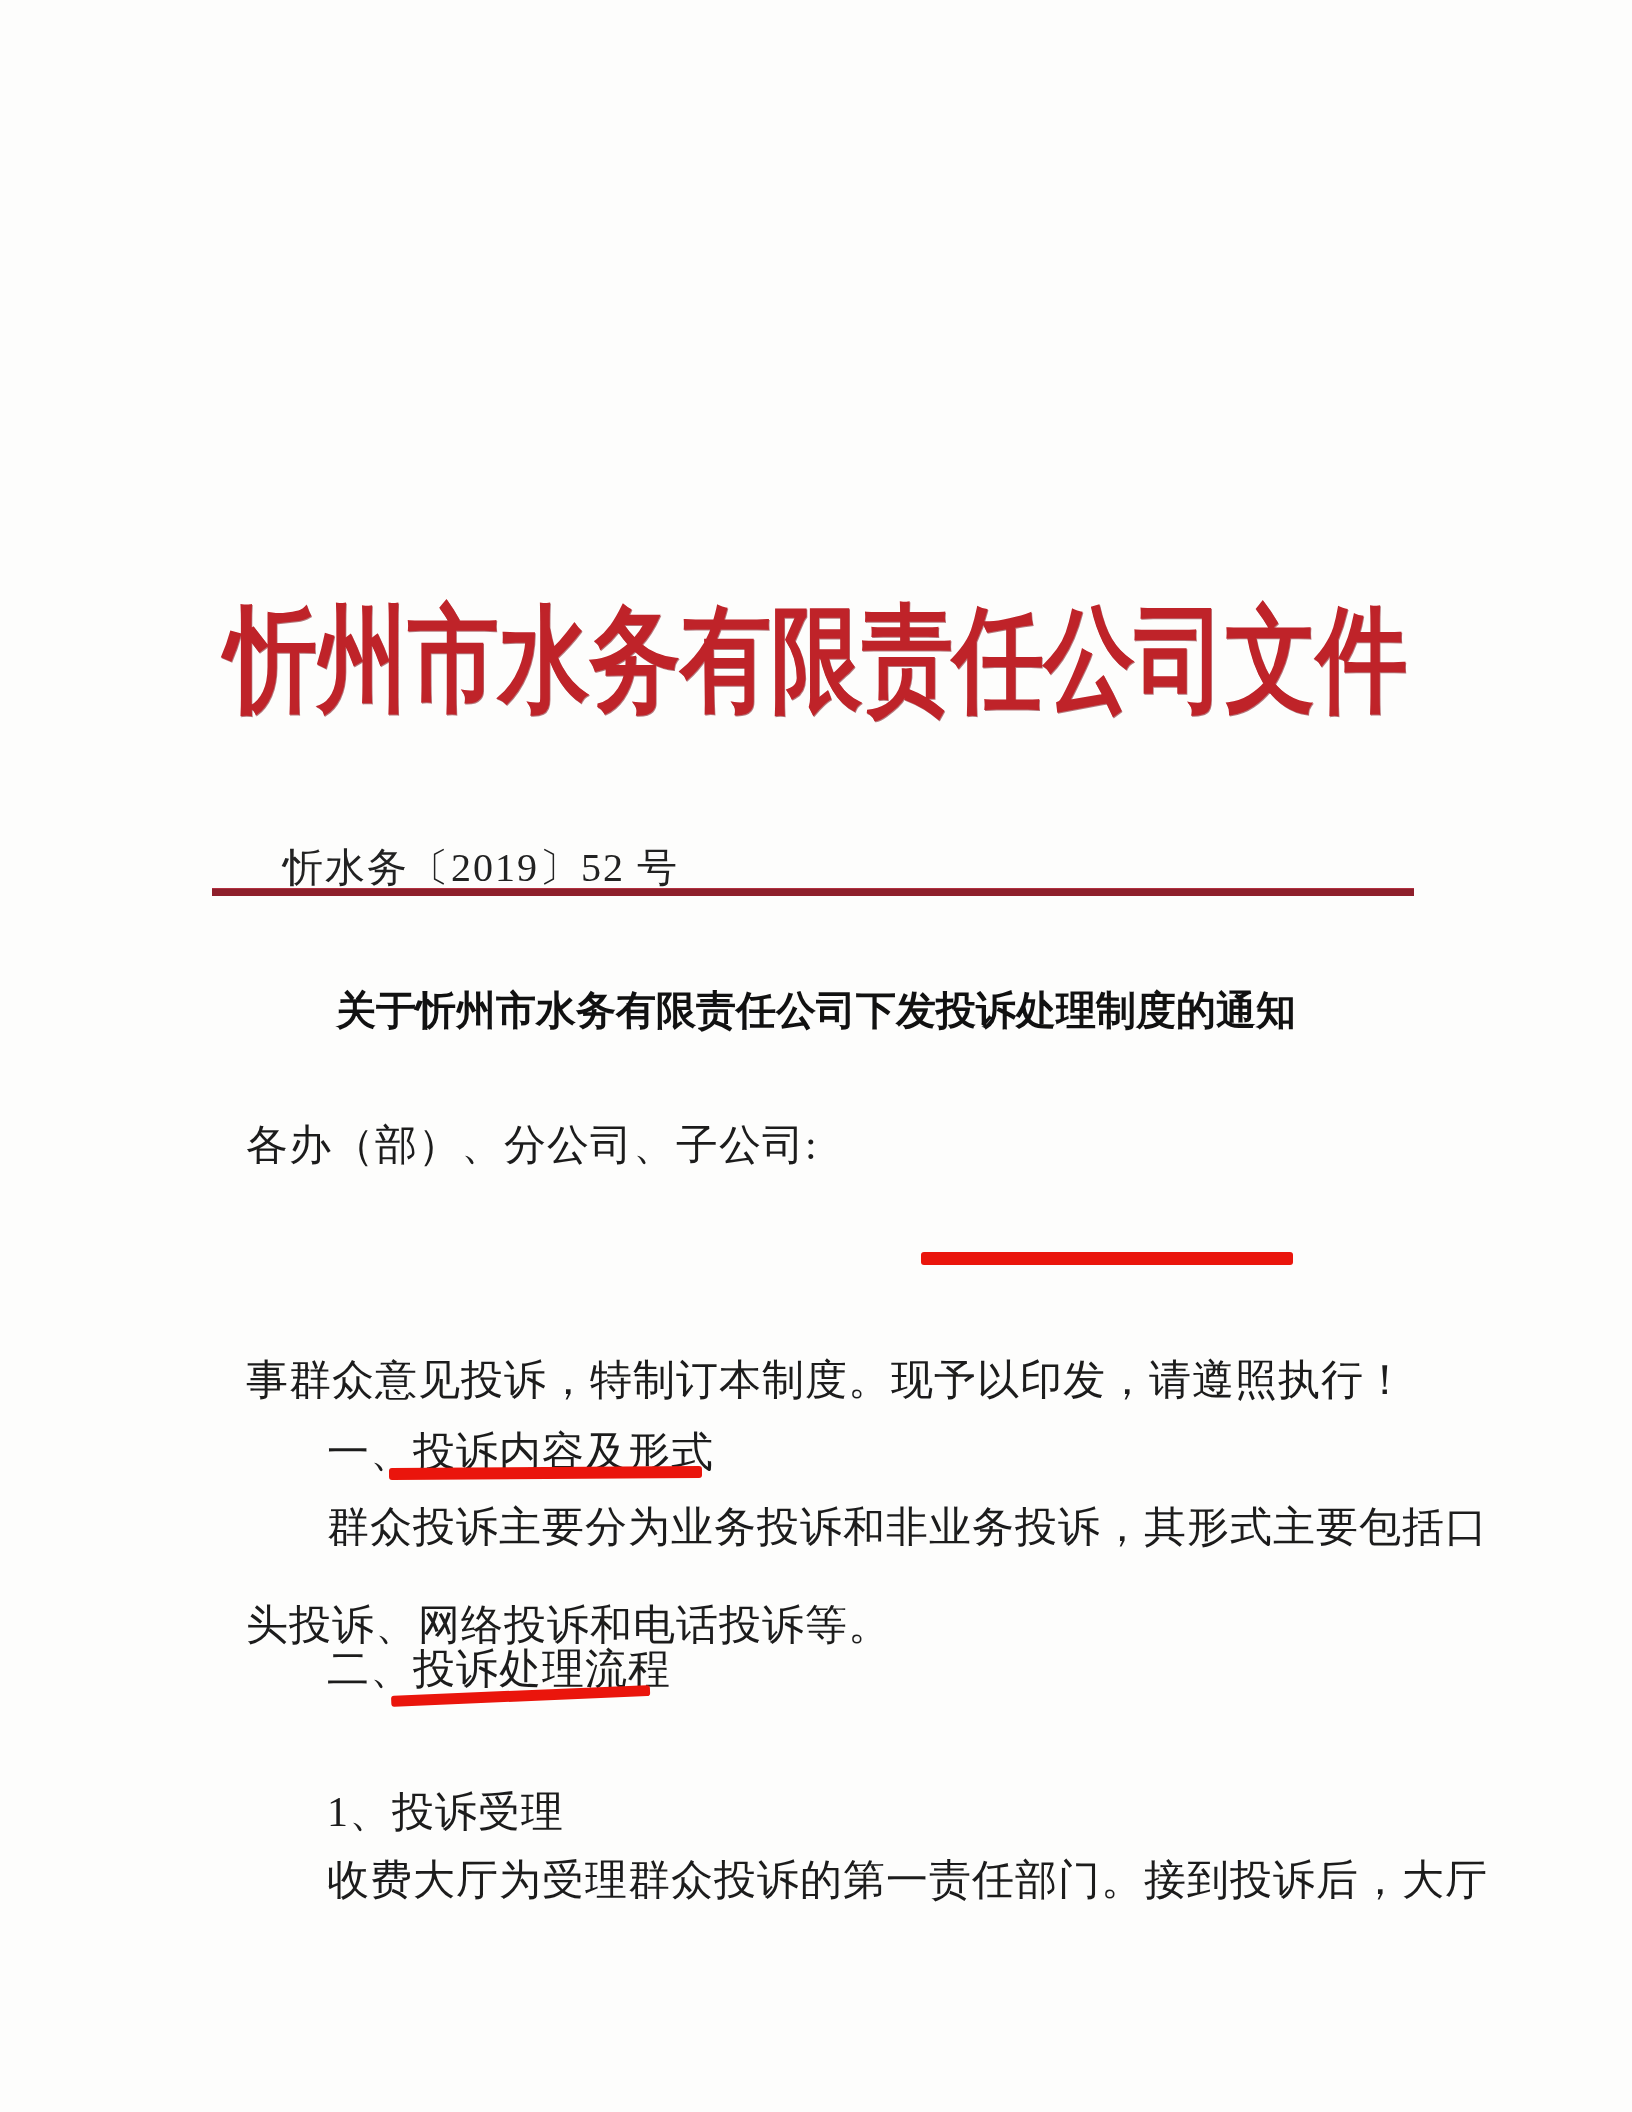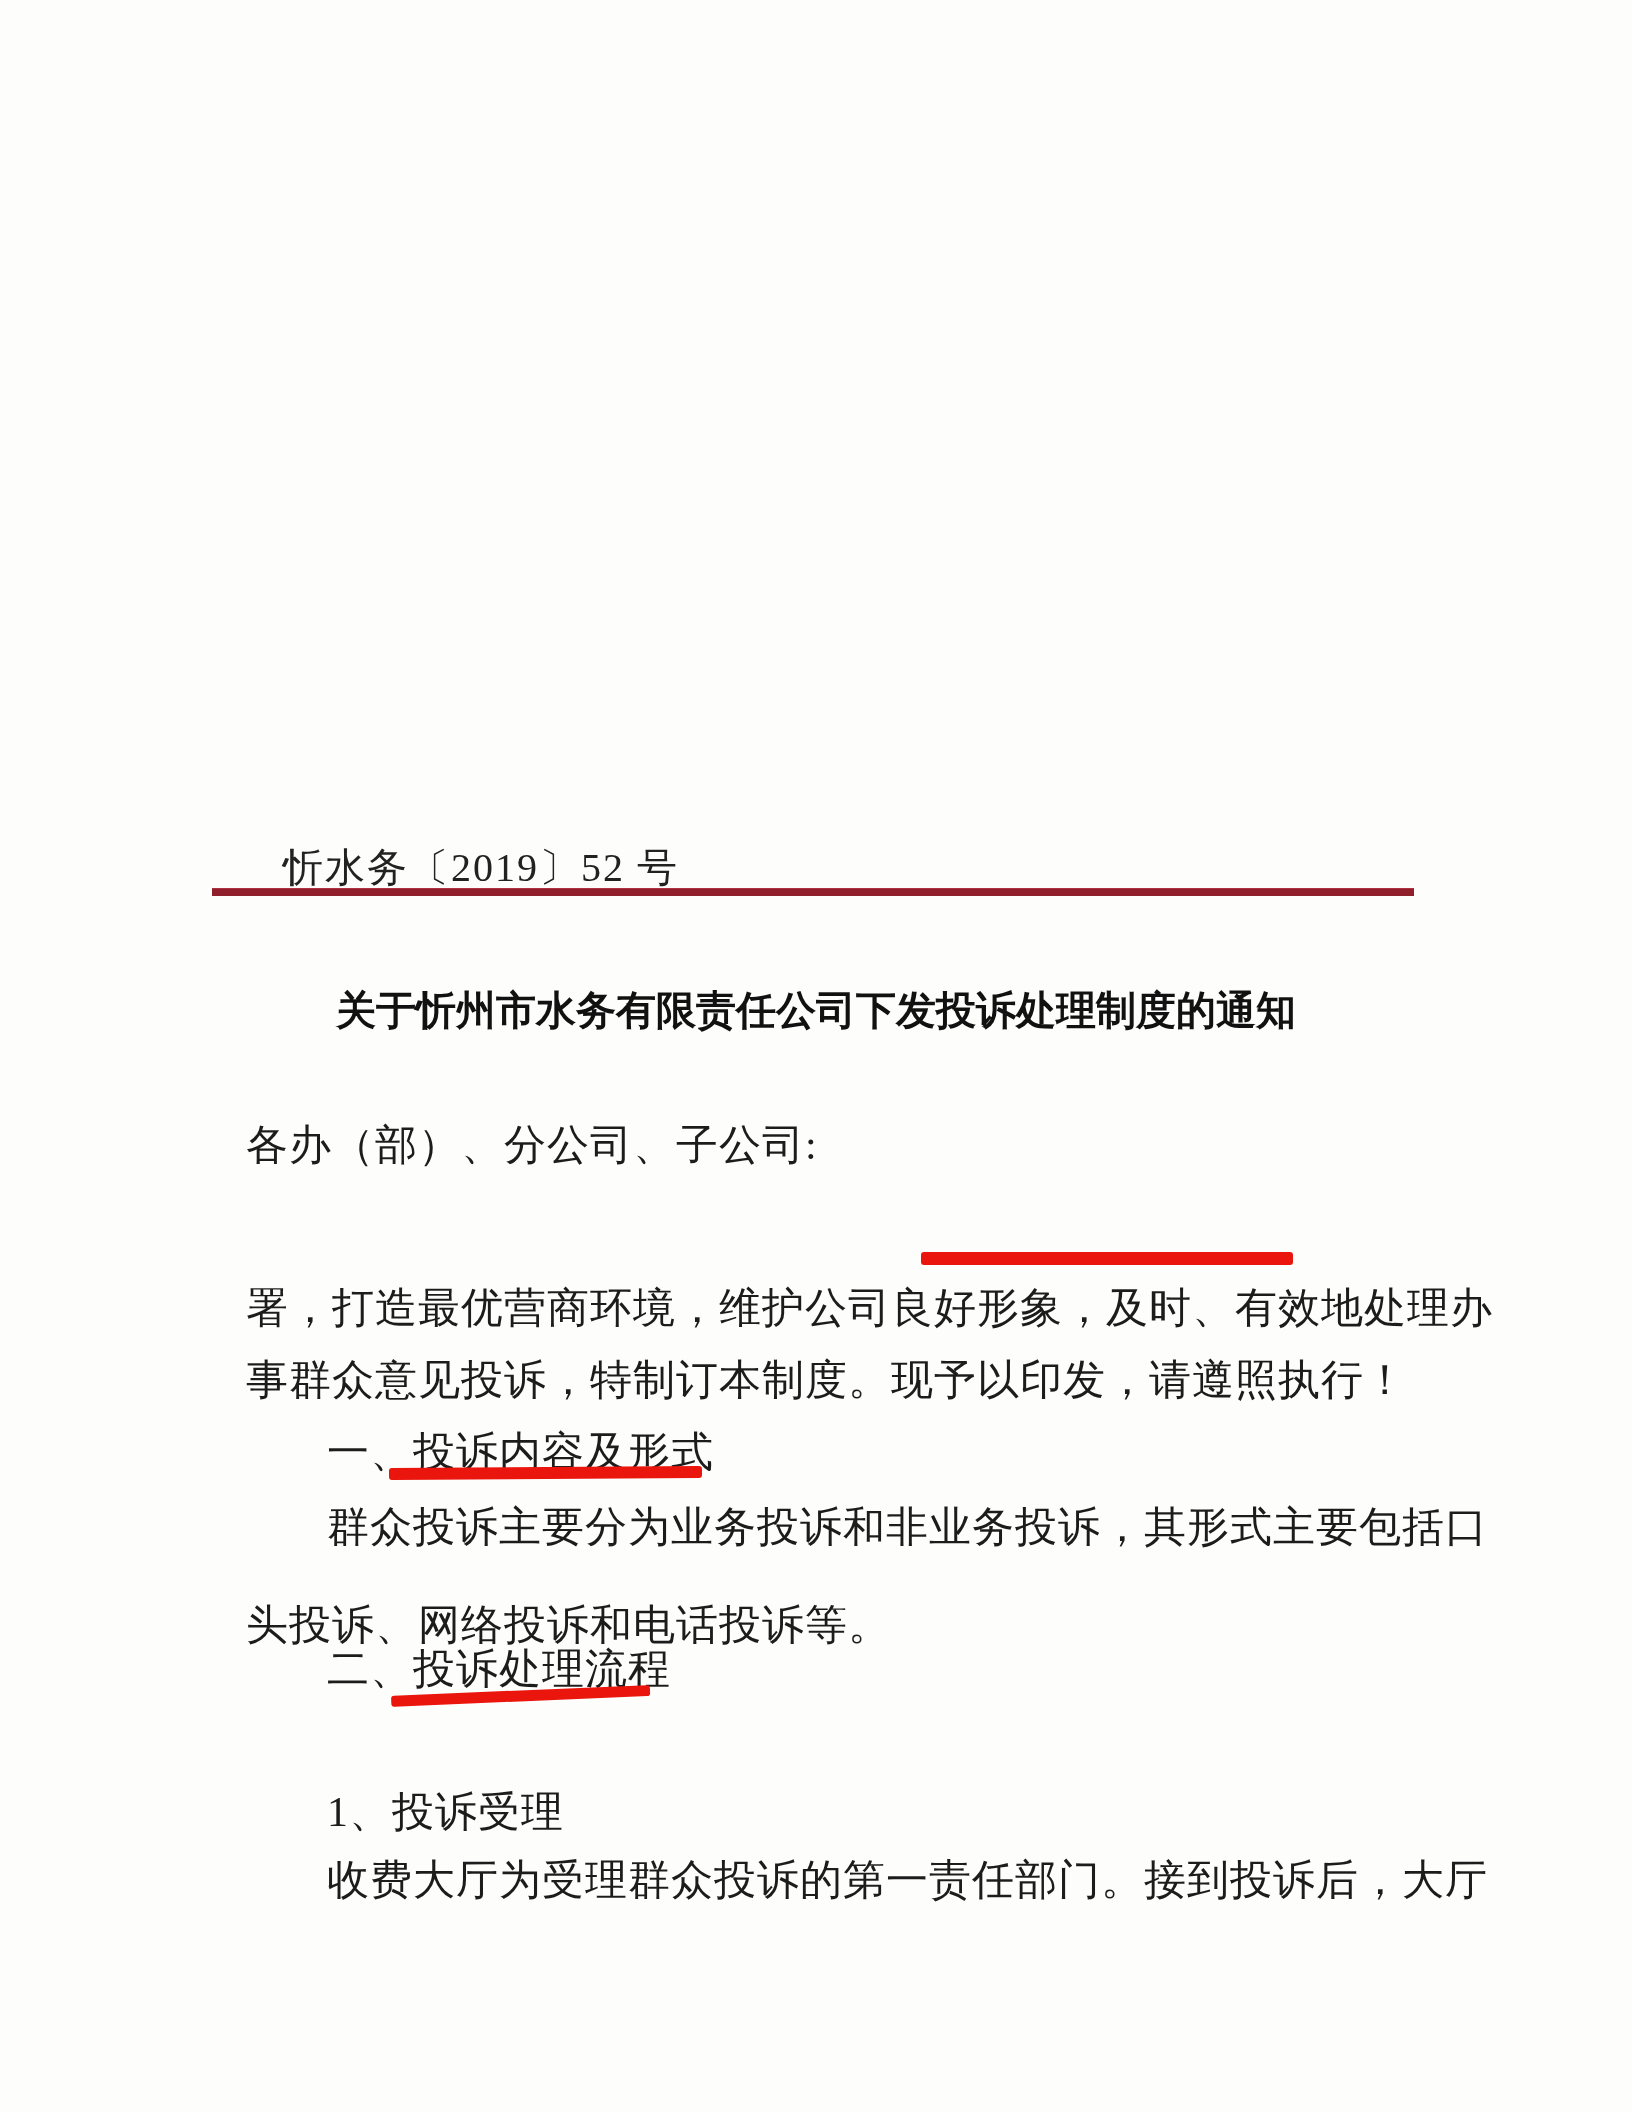--- a/index.html
+++ b/index.html
@@ -57,31 +57,33 @@
   }
   .marker.m1{top:1252px;left:921px;width:372px;}
   .marker.m2{top:1467px;left:389px;width:313px;height:12px;transform:rotate(-0.4deg);}
   .marker.m3{top:1685px;left:391px;width:259px;height:11px;transform:rotate(-2.4deg);transform-origin:right center;}
 </style>
 </head>
 <body>
 
 <div class="page" style="--paper: #fdfdfc; --masthead-red: #bf2329; --rule-red: #8e1f2b; --marker-red: #ea150c;">
 
+  <div class="masthead">
+    <div class="masthead-inner">忻州市水务有限责任公司文件</div>
+  </div>
 
   <div class="kicker">
     <span class="doc-number">忻水务〔2019〕52 号</span>
   </div>
 
   <div class="red-rule"></div>
 
   <div class="doc-title">关于忻州市水务有限责任公司下发投诉处理制度的通知</div>
 
   <div class="bline" style="top:1118px;left:246px;">各办（部）、分公司、子公司:</div>
-  <div class="bline" style="top:1281px;left:246px;">署，打造最优营商环境，维护公司良好形象，及时、有效地处理办</div>
   <div class="bline" style="top:1353px;left:246px;">事群众意见投诉，特制订本制度。现予以印发，请遵照执行！</div>
   <div class="bline" style="top:1425px;left:327px;">一、投诉内容及形式</div>
   <div class="bline" style="top:1500px;left:327px;font-family:Liberation Serif, serif;">群众投诉主要分为业务投诉和非业务投诉，其形式主要包括口</div>
   <div class="bline" style="top:1570px;left:246px;margin-top:28px;">头投诉、网络投诉和电话投诉等。</div>
   <div class="bline" style="top:1642px;left:327px;">二、投诉处理流程</div>
   <div class="bline" style="top:1785px;left:327px;">1、投诉受理</div>
   <div class="bline" style="top:1853px;left:327px;">收费大厅为受理群众投诉的第一责任部门。接到投诉后，大厅</div>
 
   <div class="marker m1"></div>
   <div class="marker m2"></div>

